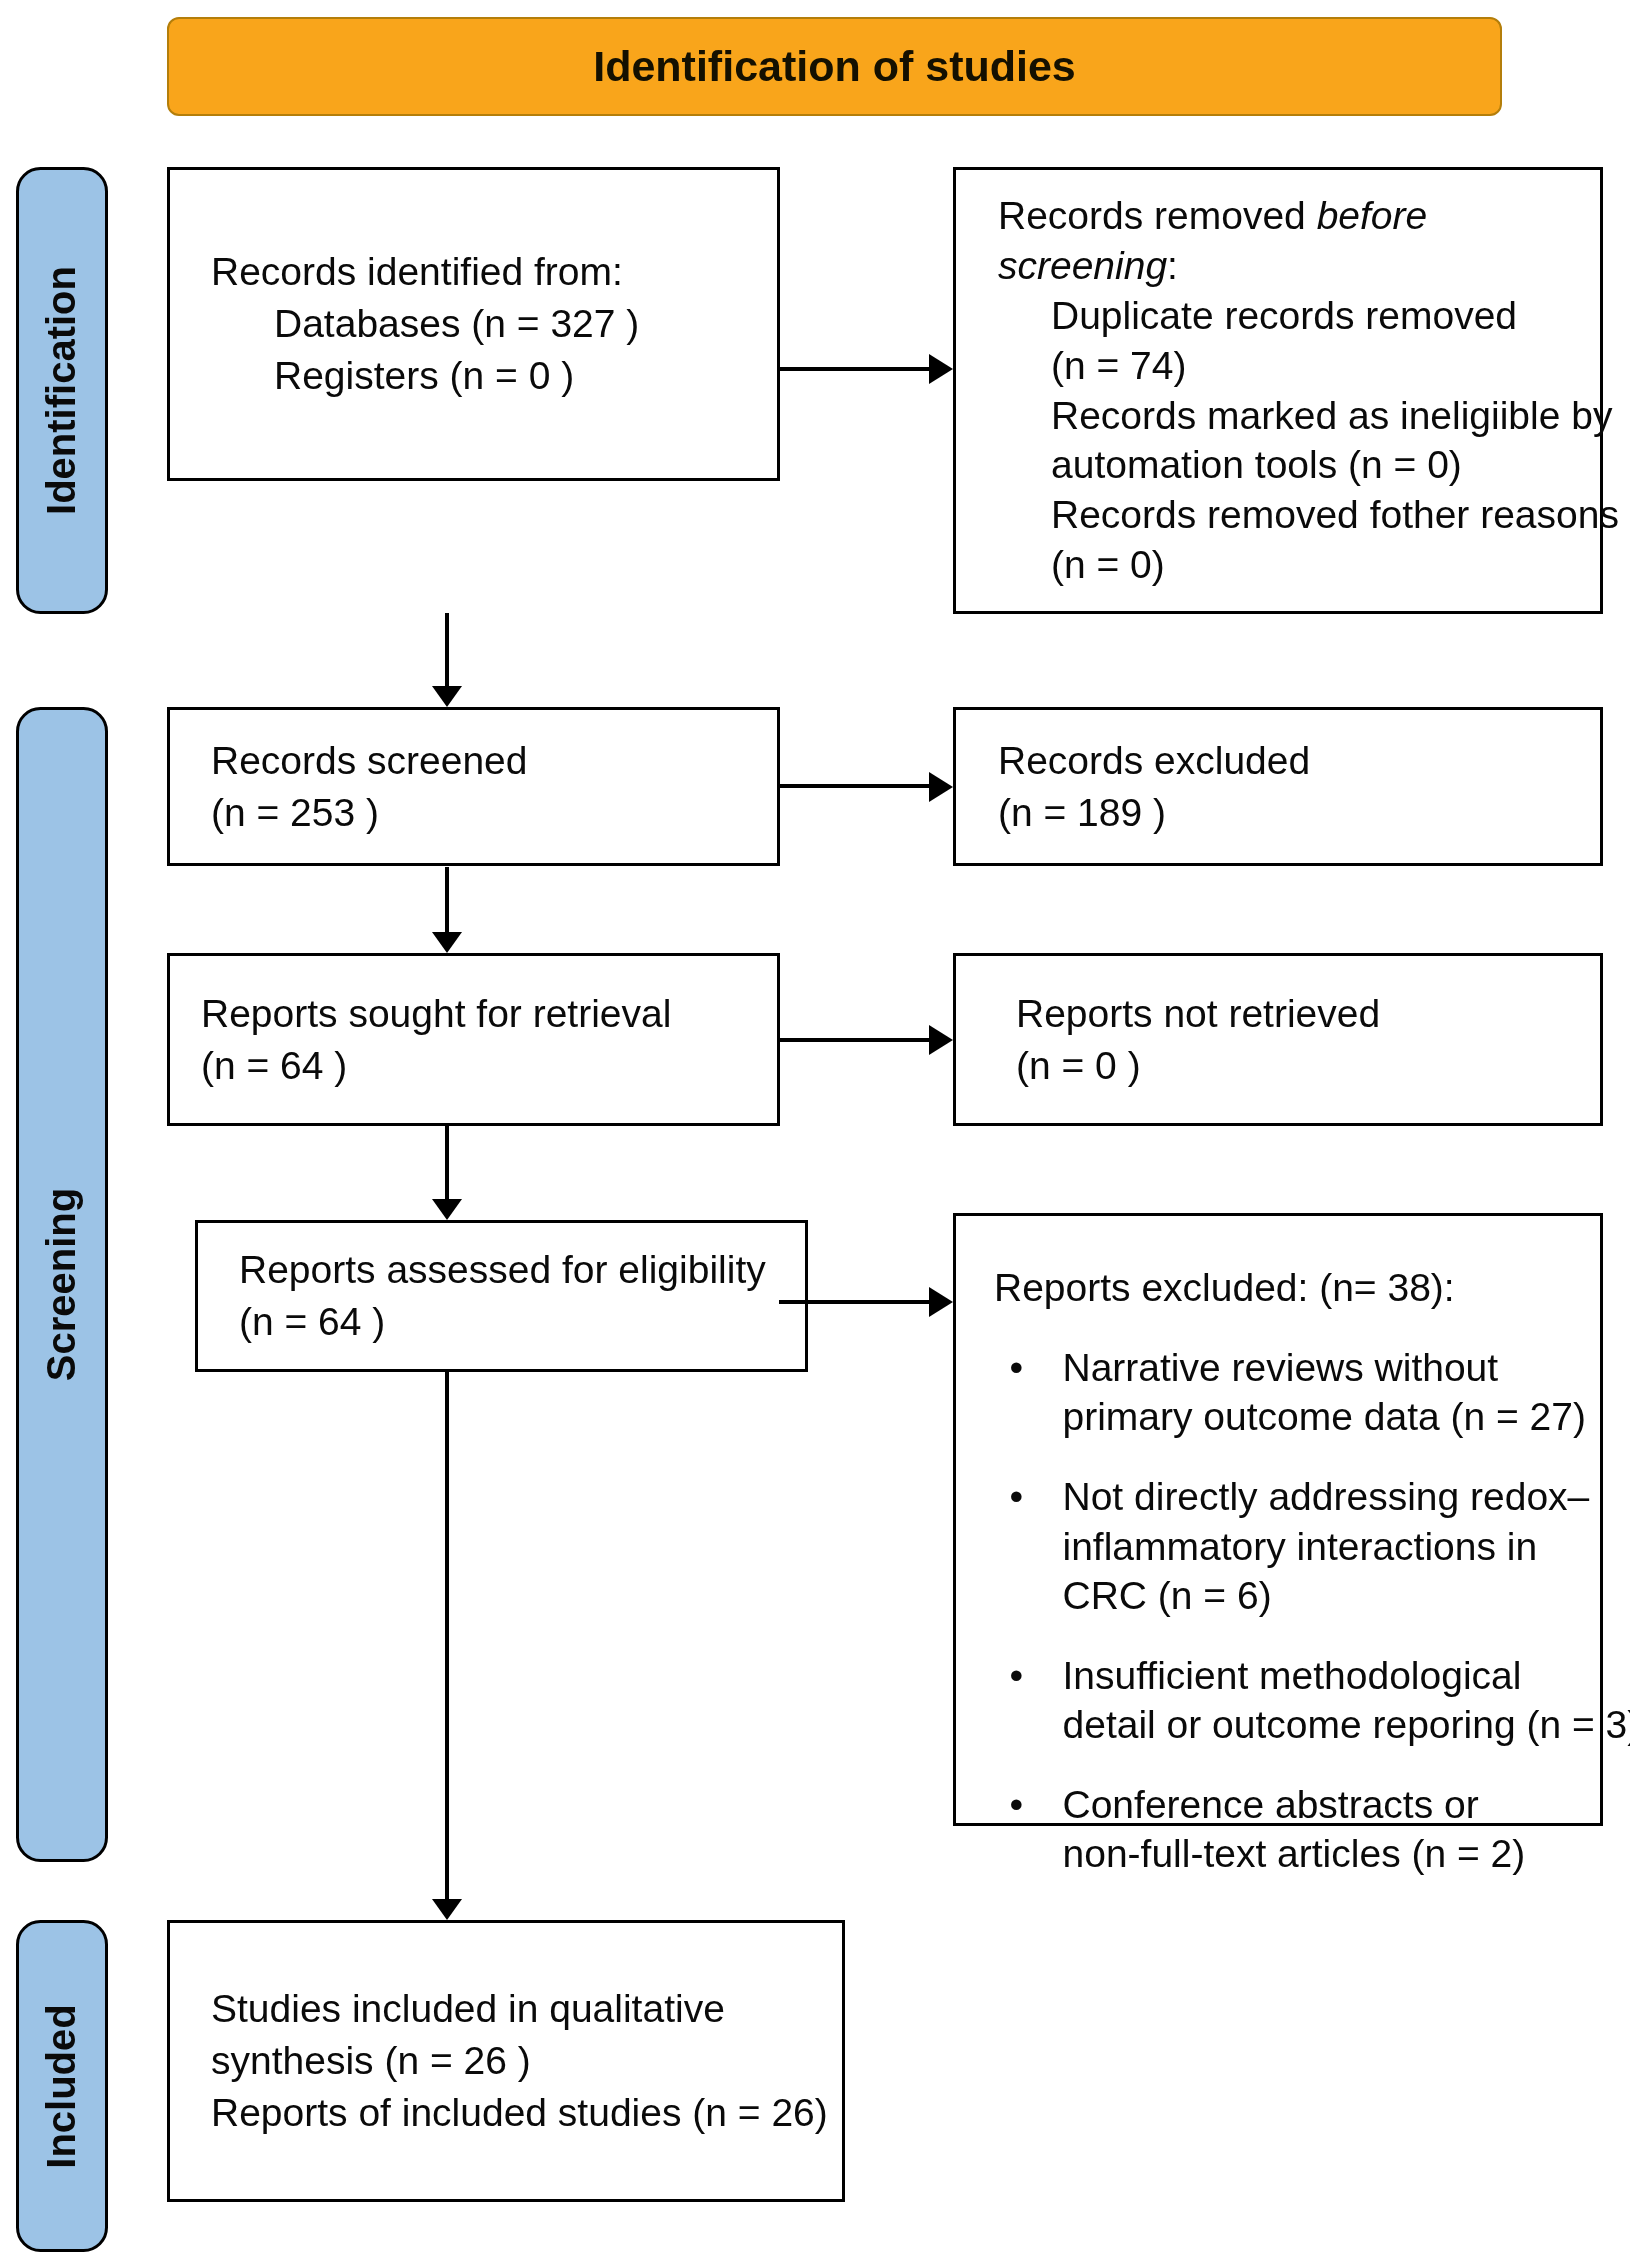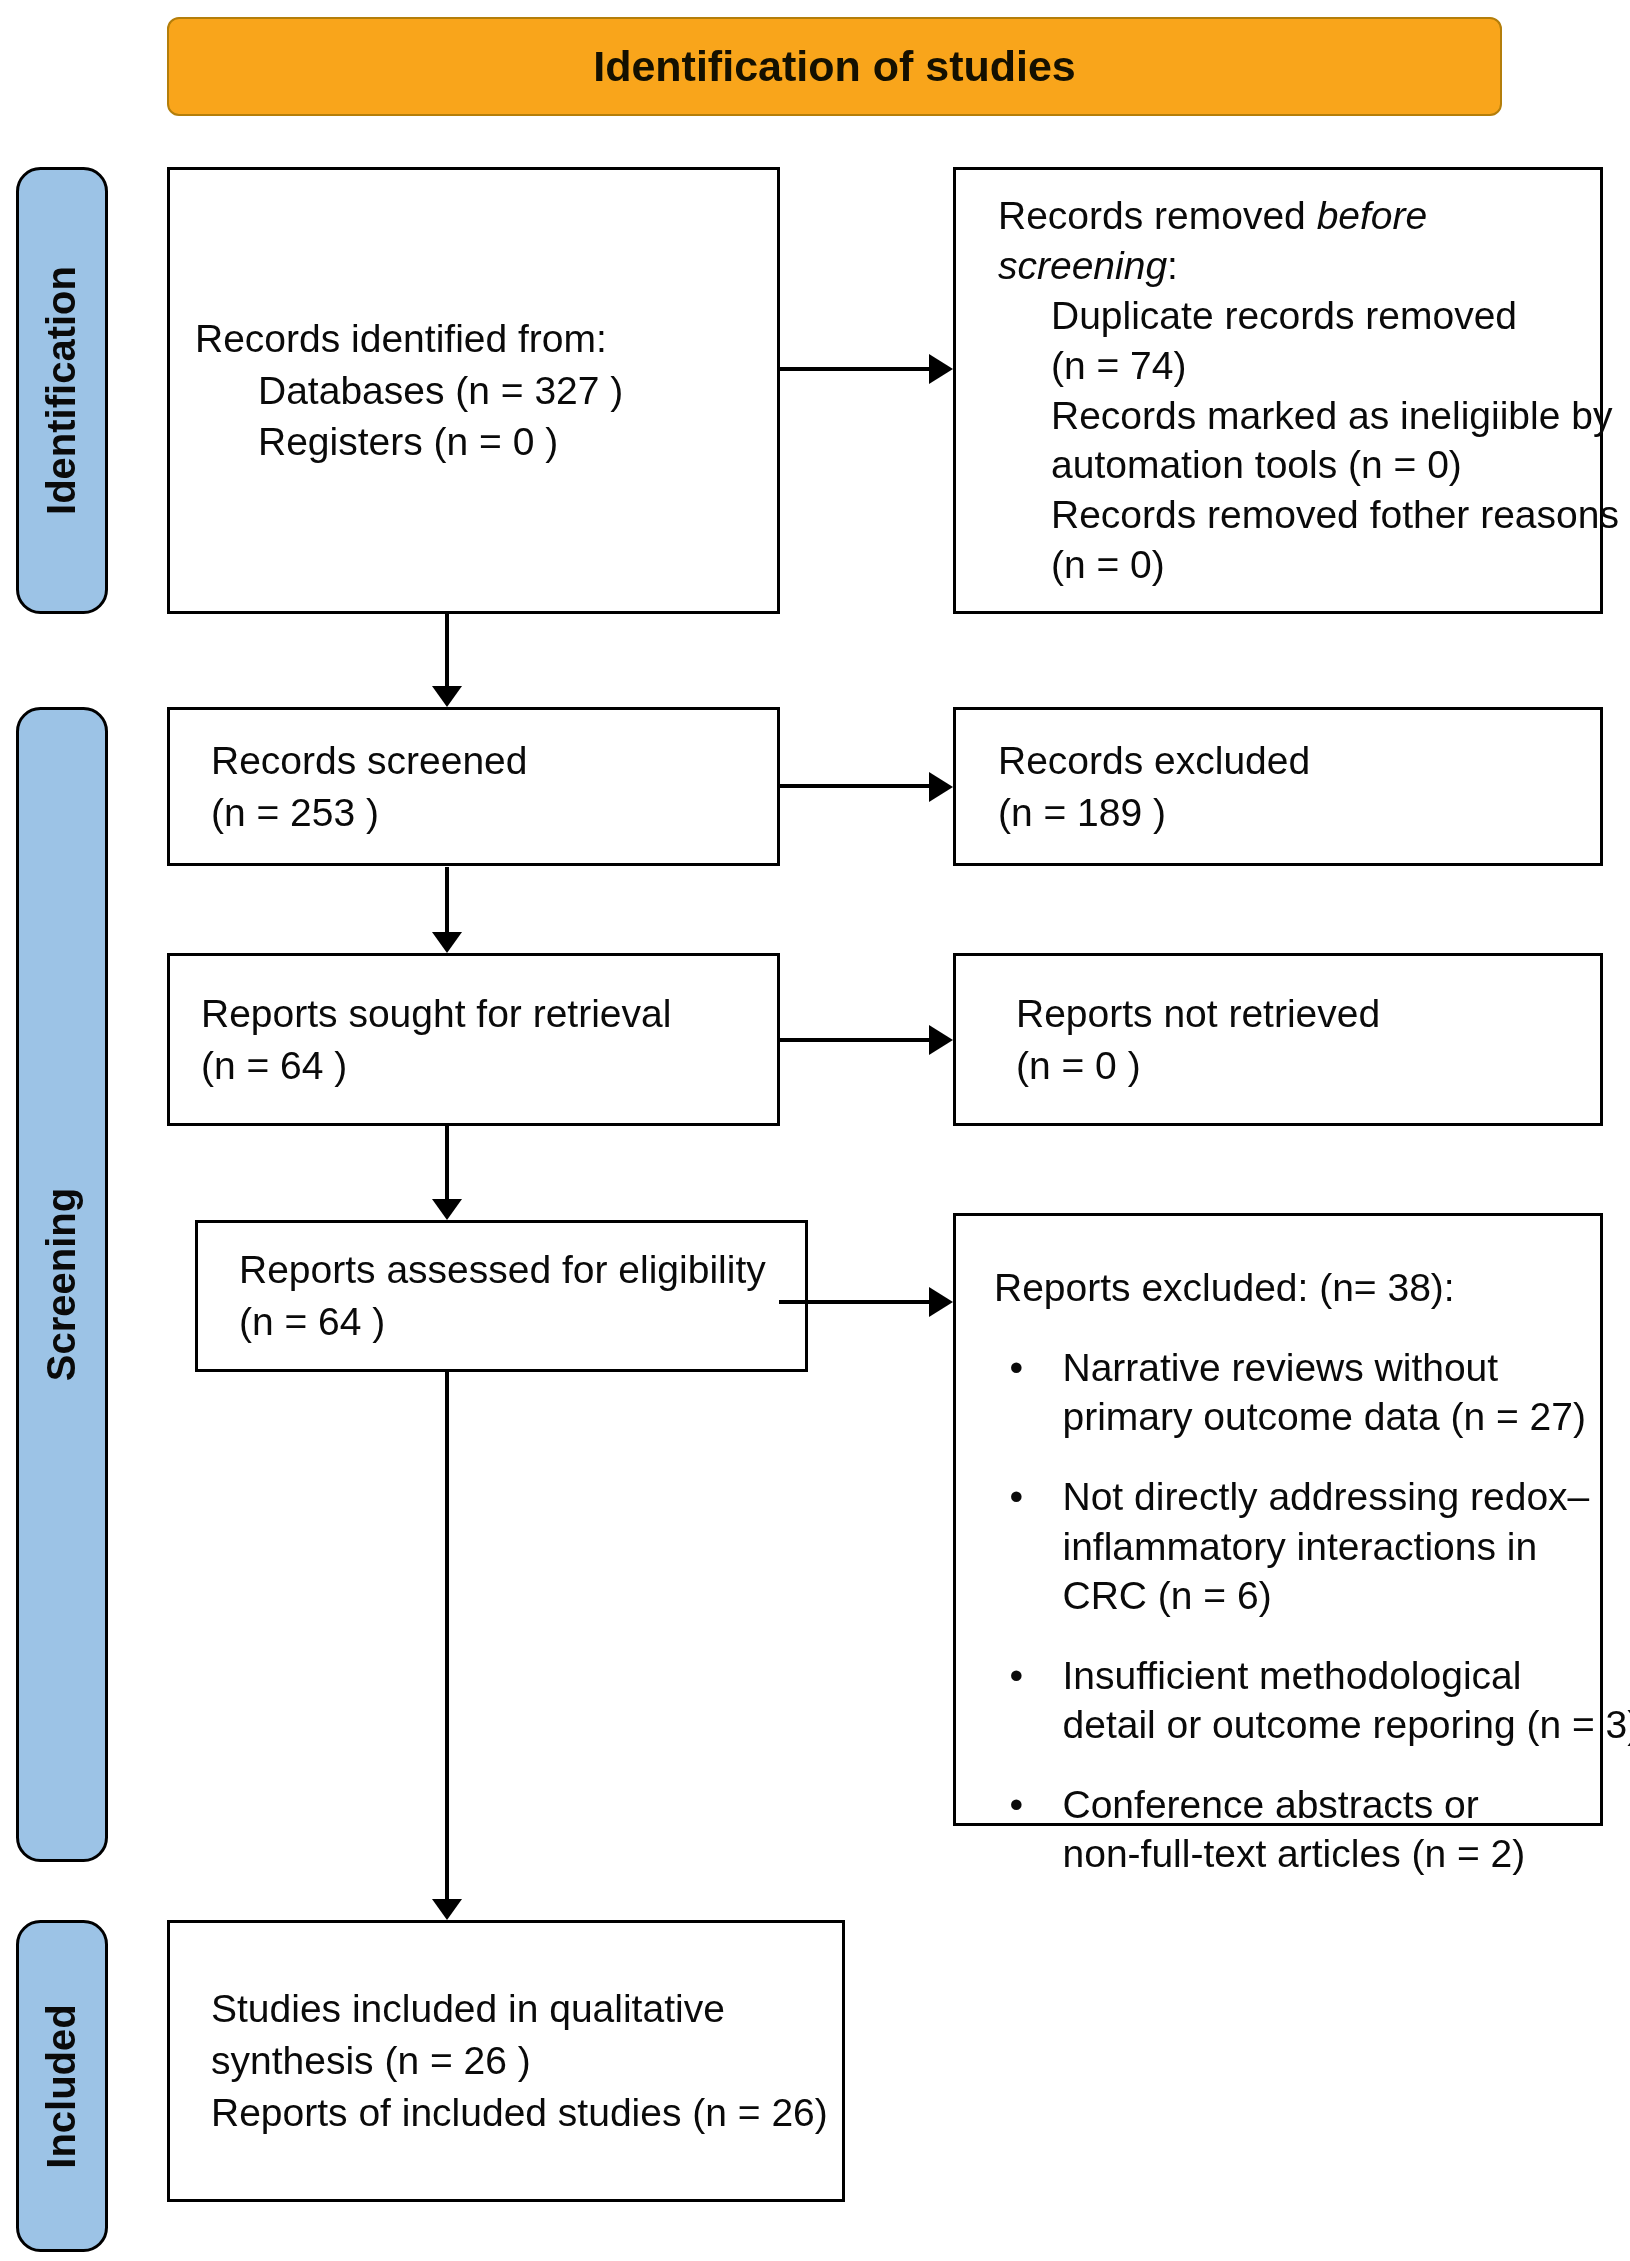--- a/index.html
+++ b/index.html
@@ -30,21 +30,21 @@
   
   .box {
     position:absolute; background:#fff; border:3.9px solid var(--box-border,#000);
     box-sizing:border-box; color:var(--text,#0a0a0a);
     display:flex; flex-direction:column; justify-content:center;
     font-size:39px; line-height:1.33;
   }
   .ln { white-space:nowrap; }
   .indent { margin-left:63px; }
 
-  #box-identified { left:167px; top:167px;  width:613px; height:447px; padding-left:25px; }
+  #box-identified { left:167px; top:167px;  width:613px; height:314px; padding-left:41px; }
   #box-screened   { left:167px; top:707px; width:613px; height:159px; padding-left:41px; }
   #box-sought     { left:167px; top:953px; width:613px; height:173px; padding-left:31px; }
   #box-assessed   { left:167px; top:1220px; width:613px; height:152px; padding-left:41px;margin-left:28px; }
   #box-included   { left:167px; top:1920px; width:678px; height:282px; padding-left:41px; }
   #box-included .group2 { }
 
   #box-removed          { left:953px; top:167px;  width:650px; height:447px; padding-left:42px; line-height:1.28; }
   #box-removed .indent  { margin-left:53px; }
   #box-records-excluded { left:953px; top:707px; width:650px; height:159px; padding-left:42px; }
   #box-not-retrieved    { left:953px; top:953px; width:650px; height:173px; padding-left:60px; }

